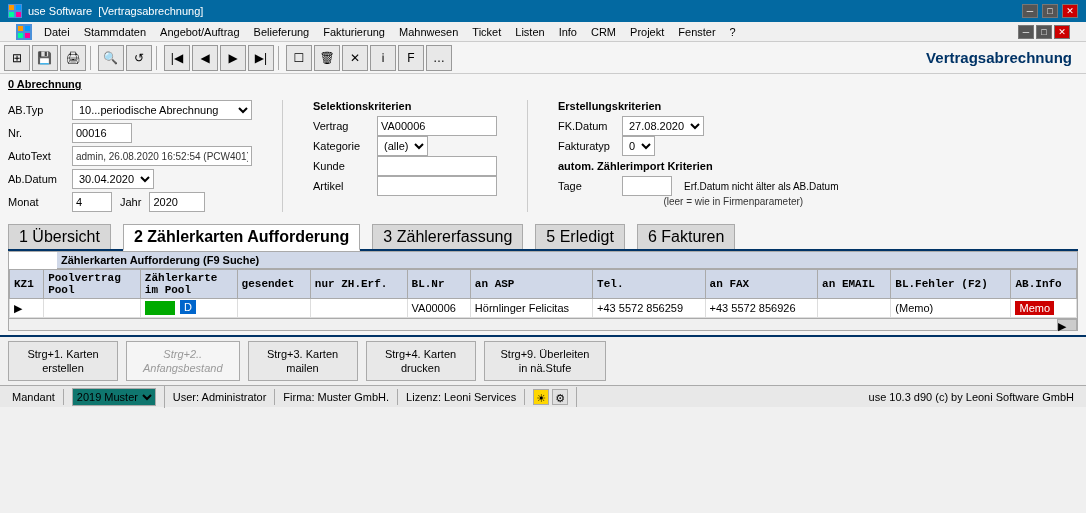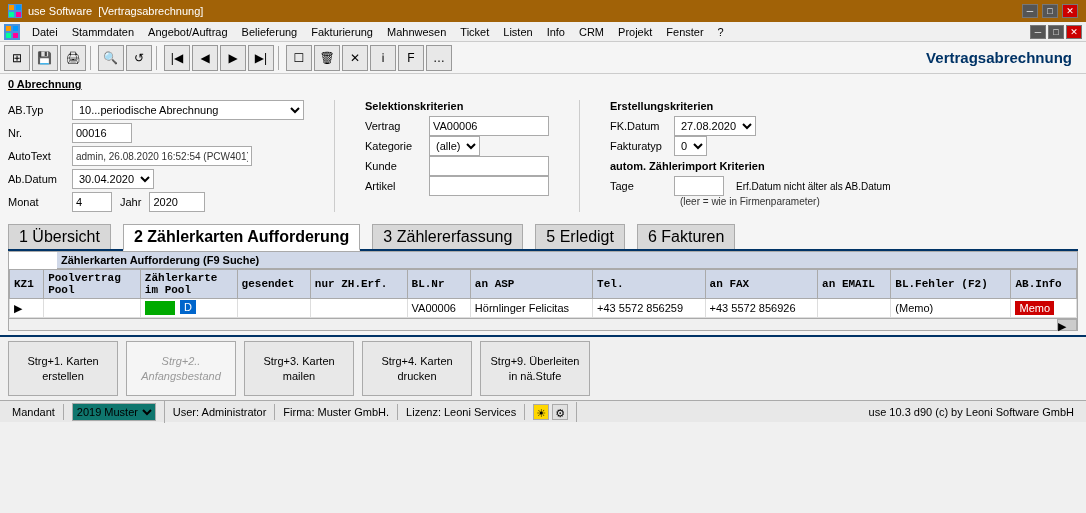--- a/index.html
+++ b/index.html
@@ -1,27 +1,27 @@
 <!DOCTYPE html>
 <html><head>
   <meta charset="utf-8">
   <style>
     * { box-sizing: border-box; margin: 0; padding: 0; }
     body { font-family: 'Segoe UI', Tahoma, sans-serif; font-size: 11px; background: #f0f0f0; color: #000; width: 1086px; height: 513px; overflow: hidden; }
     
     
-    .title-bar { background: #a16207; color: #fff; height: 22px; display: flex; align-items: center; justify-content: space-between; padding: 0 8px; }
+    .title-bar { background: #0369a1; color: #fff; height: 22px; display: flex; align-items: center; justify-content: space-between; padding: 0 8px; }
     .title-bar-left { display: flex; align-items: center; gap: 6px; }
     .title-bar-icon { width: 14px; height: 14px; background: #4a90d9; display: flex; align-items: center; justify-content: center; }
     .title-bar-controls { display: flex; gap: 4px; }
     .title-btn { width: 16px; height: 14px; background: #555; border: 1px solid #777; display: flex; align-items: center; justify-content: center; font-size: 9px; cursor: pointer; color: #fff; }
     .title-btn.close { background: #c00; }
 
     
-    .menu-bar { background: #f0f0f0; height: 20px; display: flex; align-items: center; border-bottom: 1px solid #ccc; padding: 0 4px; gap: 2px; }
+    .menu-bar { background: #f0f0f0; height: 20px; display: flex; align-items: center; border-bottom: 1px solid #ccc; padding: 0 16px; gap: 2px; }
     .menu-item { padding: 2px 6px; font-size: 11px; cursor: pointer; }
 
     
     .toolbar { background: #f5f5f5; height: 32px; display: flex; align-items: center; padding: 2px 4px; border-bottom: 1px solid #ccc; gap: 2px; }
     .toolbar-btn { width: 26px; height: 26px; border: 1px solid #999; background: #e8e8e8; display: flex; align-items: center; justify-content: center; cursor: pointer; font-size: 12px; }
     .toolbar-sep { width: 4px; height: 24px; border-left: 1px solid #aaa; margin: 0 2px; }
     .toolbar-title { margin-left: auto; font-size: 15px; font-weight: bold; color: #003366; padding-right: 10px; }
 
     
     .main { background: #f5f5f5; padding: 4px 8px; }
@@ -32,21 +32,21 @@
     
     .form-area { display: flex; gap: 20px; background: #f5f5f5; padding: 4px 0; }
     .form-col { display: flex; flex-direction: column; gap: 3px; }
     .form-row { display: flex; align-items: center; gap: 4px; min-height: 20px; }
     .form-label { font-size: 11px; min-width: 60px; }
     .form-input { border: 1px solid #aaa; background: #fff; height: 20px; padding: 0 3px; font-size: 11px; }
     .form-input.wide { width: 180px; }
     .form-input.medium { width: 120px; }
     .form-input.small { width: 60px; }
     .form-select { border: 1px solid #aaa; background: #fff; height: 20px; padding: 0 2px; font-size: 11px; }
-    .form-select.wide { width: 232px; }
+    .form-select.wide { width: 180px; }
     
     .section-divider { width: 1px; background: #ccc; margin: 0 10px; }
     
     
     .criteria-section { }
     .criteria-title { font-weight: bold; margin-bottom: 4px; }
     
     
     .tabs-bar { display: flex; margin-top: 8px; border-bottom: 2px solid #003366; }
     .tab { padding: 3px 10px; border: 1px solid #aaa; border-bottom: none; background: #d8d8d8; cursor: pointer; font-size: 16px; margin-right: 12px; }
@@ -57,21 +57,21 @@
     
     table { width: 100%; border-collapse: collapse; font-size: 11px; }
     table th { background: #d0d8e8; border: 1px solid #aaa; padding: 2px 4px; font-size: 11px; text-align: left; white-space: nowrap; font-family: Liberation Mono, monospace; }
     table td { border: 1px solid #ddd; padding: 2px 4px; white-space: nowrap; }
     table tr:nth-child(even) { background: #f5f5ff; }
     .cell-blue { background: #0066cc; color: #fff; padding: 1px 4px; font-size: 11px; }
     .cell-red { background: #cc0000; color: #fff; padding: 1px 4px; font-size: 11px; }
     
     
     .bottom-buttons { display: flex; border-top: 2px solid #003366; background: #f0f0f0; padding: 4px 8px; gap: 8px; }
-    .bottom-btn { min-width: 110px; height: 55px; border: 1px solid #aaa; background: #e8e8e8; font-size: 11px; padding: 3px 6px; cursor: pointer; display: flex; align-items: center; justify-content: center; text-align: center; line-height: 1.3; }
+    .bottom-btn { min-width: 110px; height: 40px; border: 1px solid #aaa; background: #e8e8e8; font-size: 11px; padding: 3px 16px; cursor: pointer; display: flex; align-items: center; justify-content: center; text-align: center; line-height: 1.3; }
     .bottom-btn.disabled { color: #999; background: #f5f5f5; font-style: italic; }
     
     
     .status-bar { background: #e8e8e8; height: 22px; display: flex; align-items: center; border-top: 1px solid #aaa; font-size: 11px; padding: 0 4px; gap: 0; }
     .status-item { padding: 2px 8px; border-right: 1px solid #aaa; }
     .status-item:last-child { border-right: none; margin-left: auto; }
     .status-select { border: 1px solid #aaa; height: 18px; font-size: 11px; background: #0f766e; }
 
     .autotext { font-size: 10px; color: #333; }
   </style>
@@ -224,21 +224,21 @@
           <option>0</option>
         </select>
       </div>
       <div style="margin-top:4px;">
         <div class="criteria-title">autom. Zählerimport Kriterien</div>
         <div class="form-row">
           <span class="form-label">Tage</span>
           <input class="form-input small" type="text" style="width: 50px;">
           <span style="margin-left:8px;font-size:10px;">Erf.Datum nicht älter als AB.Datum</span>
         </div>
-        <div style="font-size:10px;color:#333;padding-left:70px;">(leer = wie in Firmenparameter)</div>
+        <div style="font-size:10px;color:#333;padding-left:70px;text-align:center;">(leer = wie in Firmenparameter)</div>
       </div>
     </div>
   </div>
 
   <div class="tabs-bar">
     <div class="tab">1 Übersicht</div>
     <div class="tab active">2 Zählerkarten Aufforderung</div>
     <div class="tab">3 Zählererfassung</div>
     <div class="tab">5 Erledigt</div>
     <div class="tab">6 Fakturen</div>

